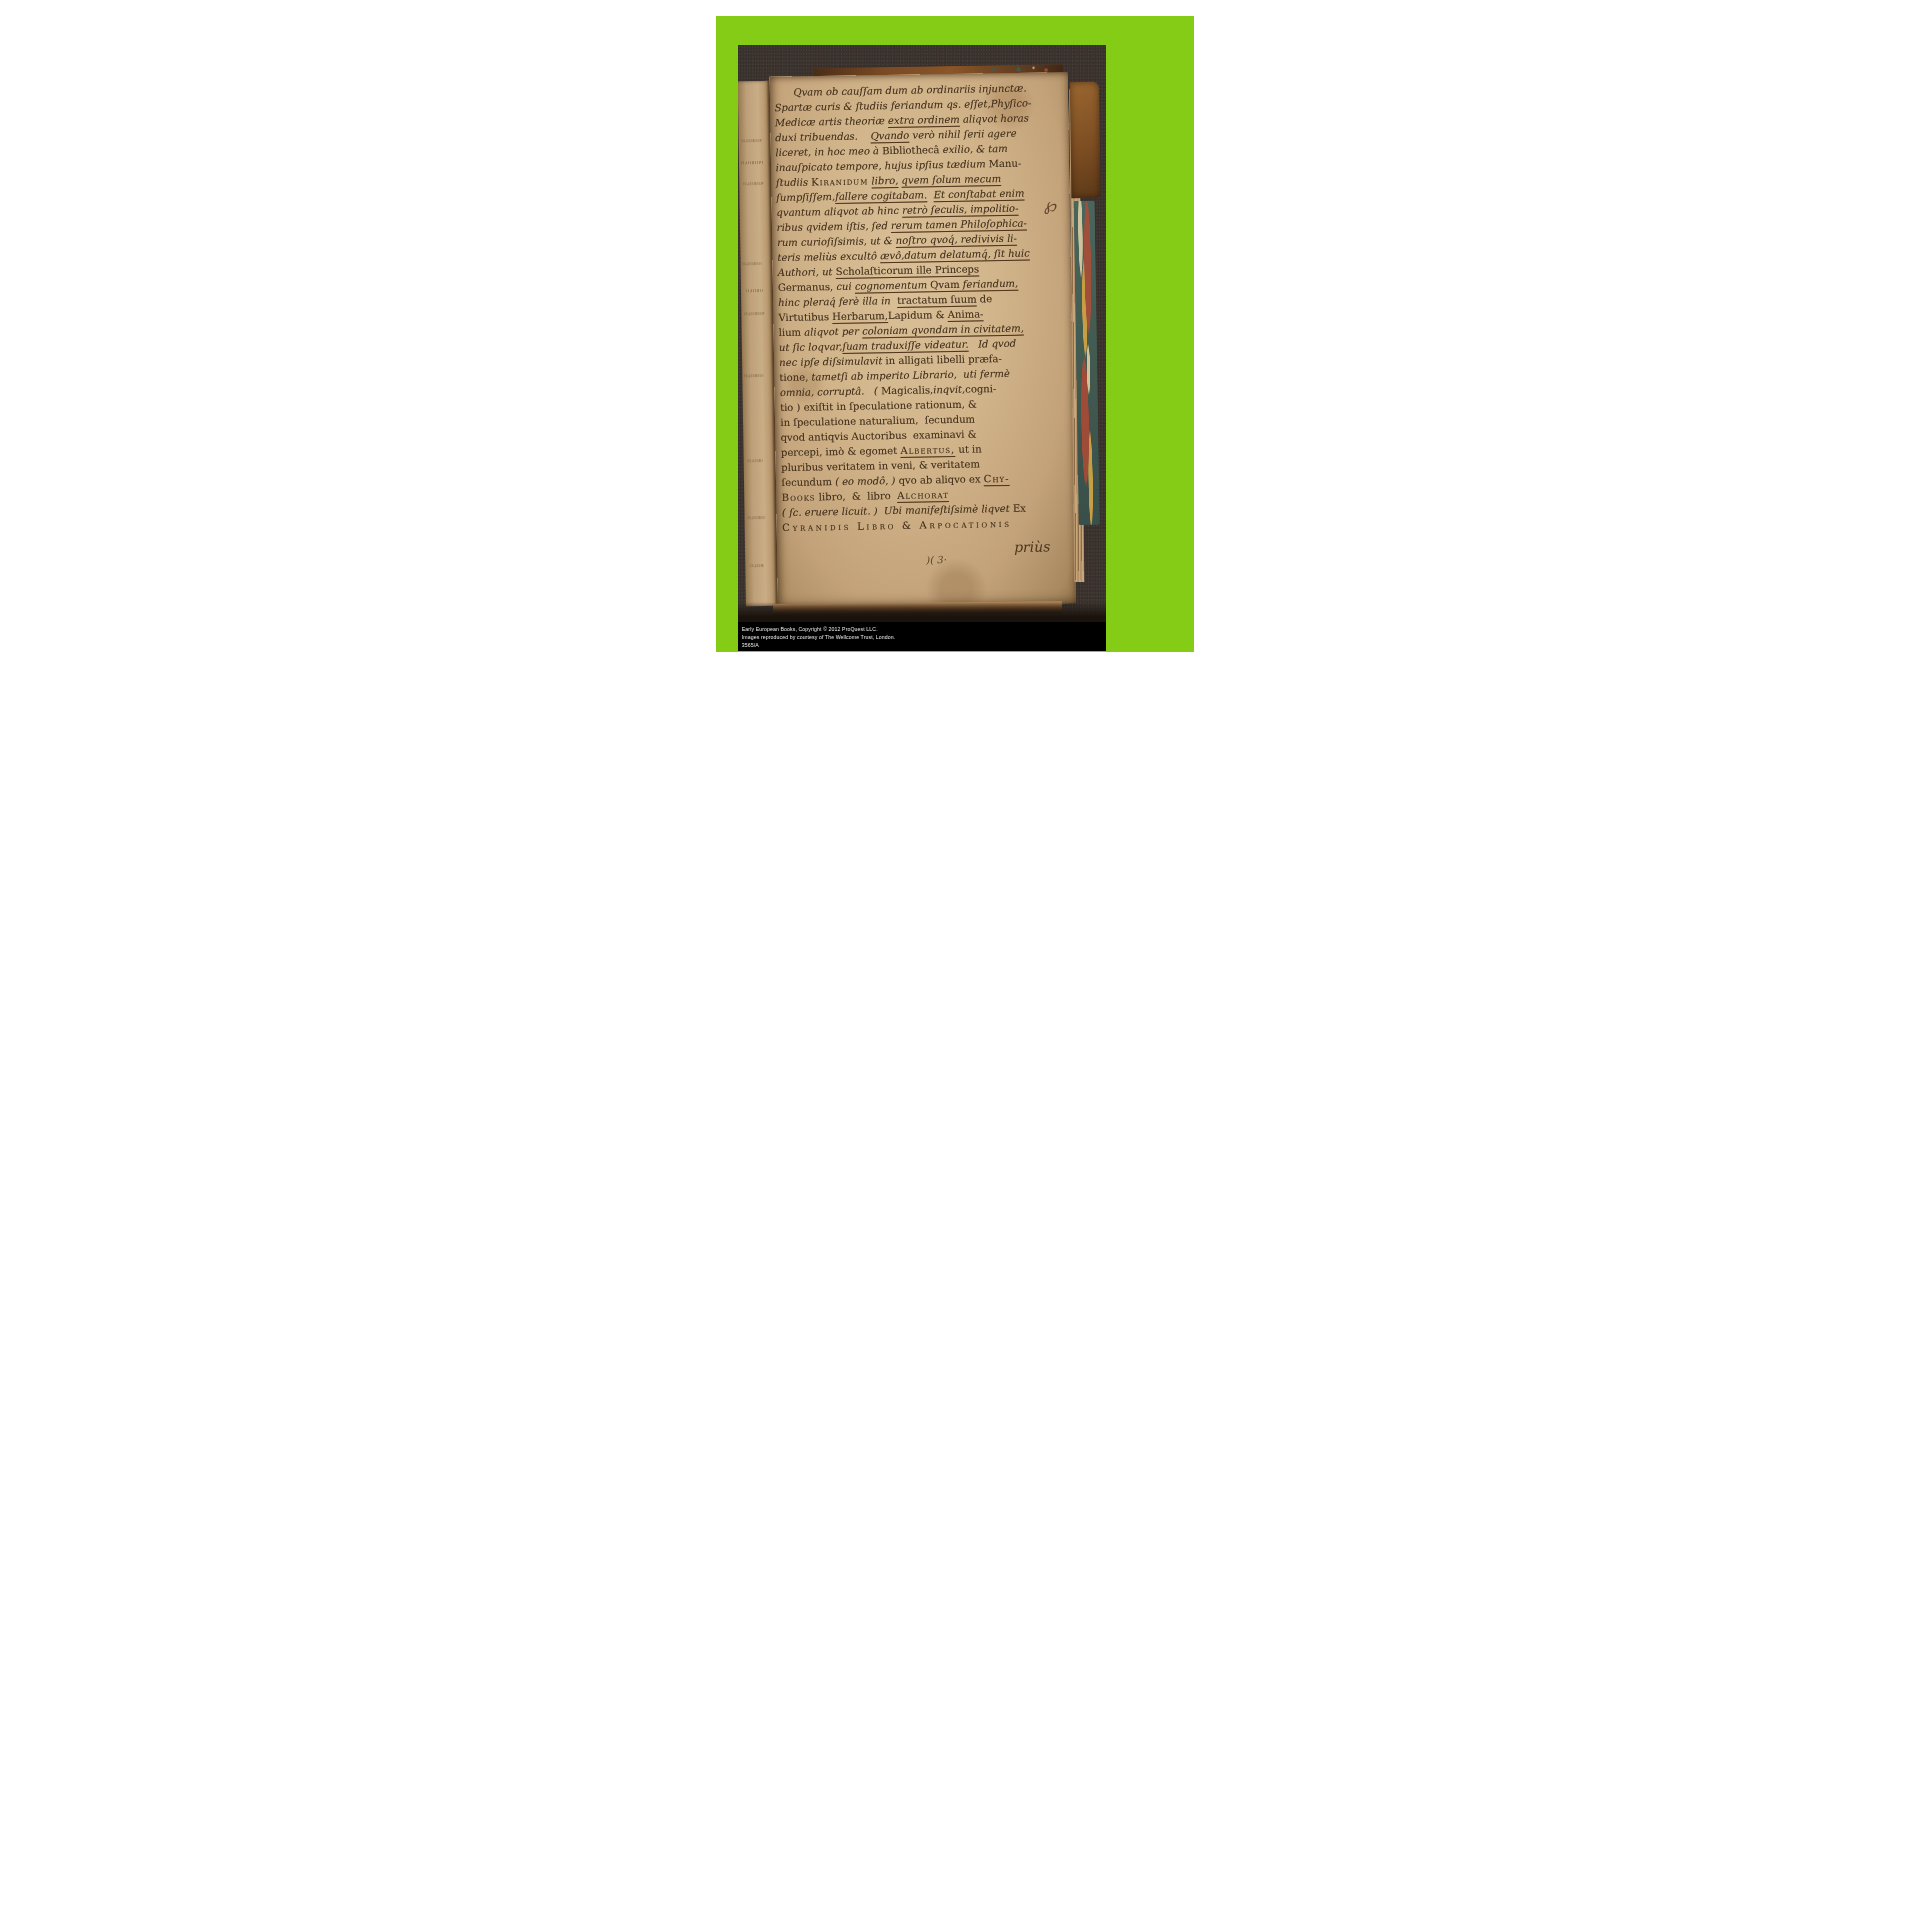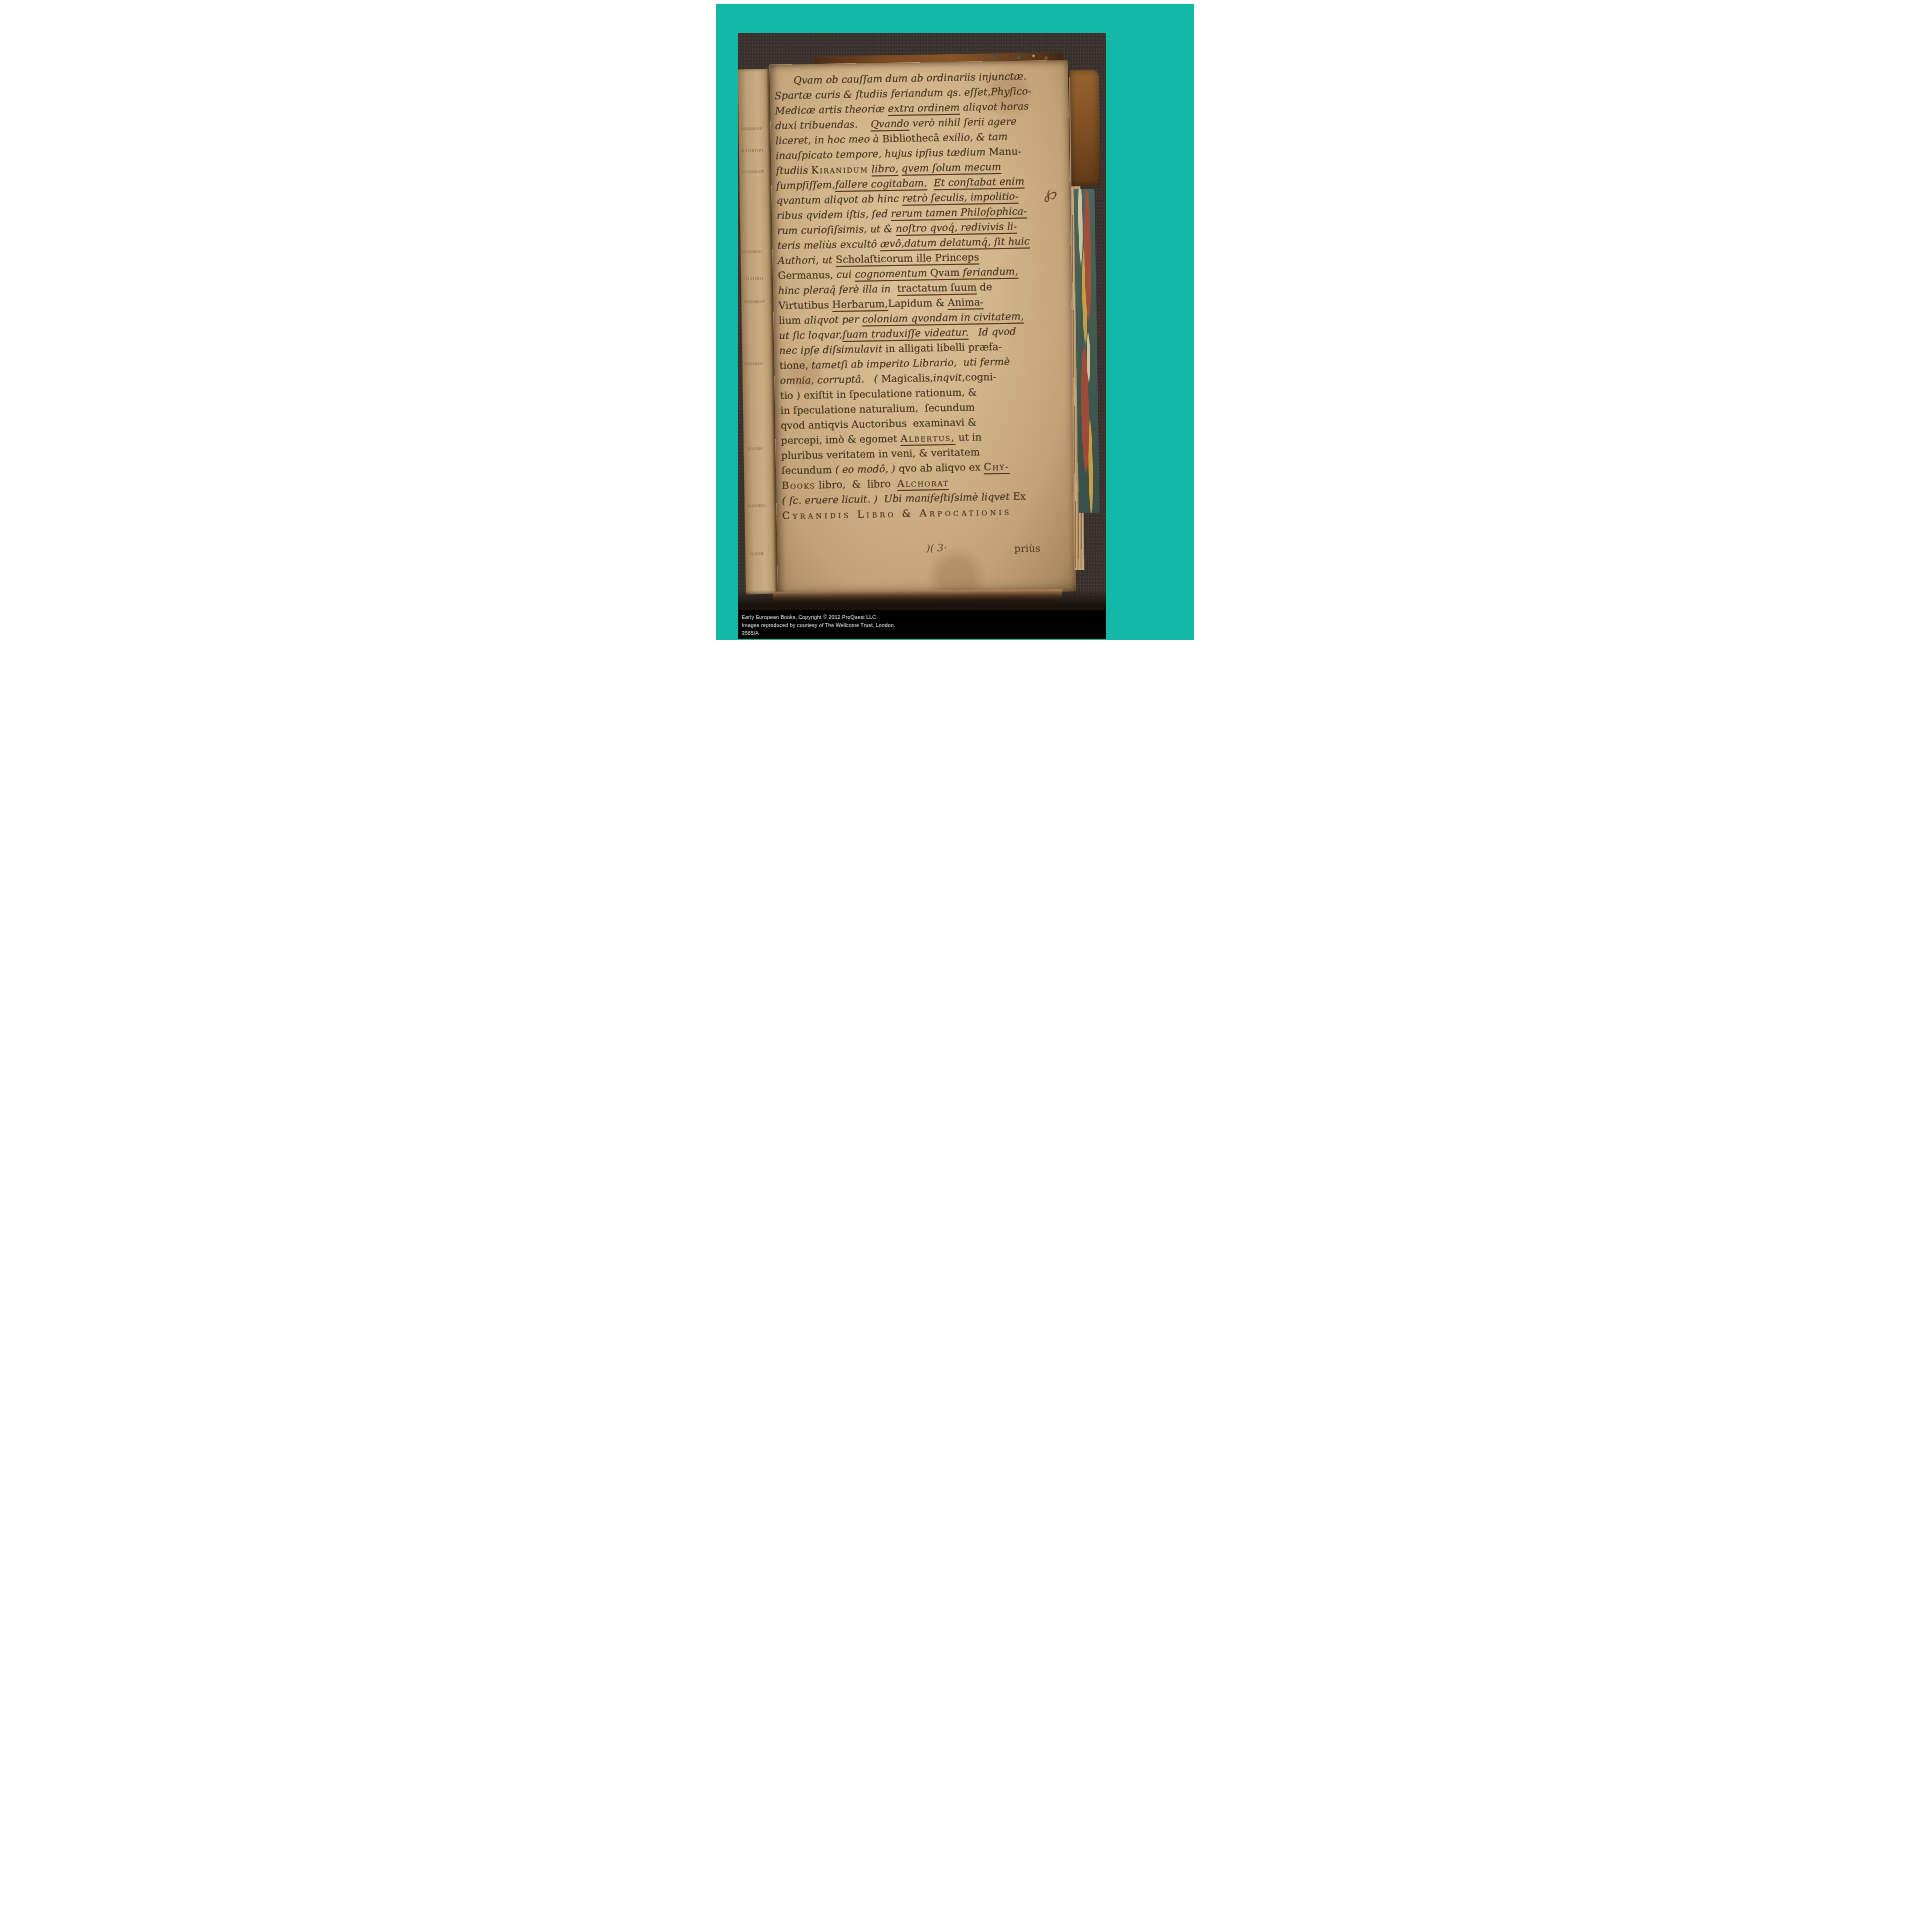--- a/index.html
+++ b/index.html
@@ -1,16 +1,16 @@
 <!DOCTYPE html>
 <html style="font-size:6.2px"><head>
 <meta charset="utf-8">
 <style>
   html,body{margin:0;padding:0;background:#ffffff;}
-  .canvas{position:relative;width:478px;height:636px;margin:4px auto;background:#14b8a6;overflow:hidden;
+  .canvas{position:relative;width:478px;height:636px;margin:16px auto;background:#84cc16;overflow:hidden;
           font-family:"DejaVu Serif", serif;}
   
   .photo{position:absolute;left:22.3px;top:29px;width:368px;height:577px;overflow:hidden;
          background-color:#37302c;
          background-image:
            radial-gradient(circle, rgba(214,196,176,.17) 0 0.4px, transparent 0.5px),
            radial-gradient(circle, rgba(150,70,58,.20) 0 0.4px, transparent 0.5px),
            radial-gradient(circle, rgba(96,128,96,.14) 0 0.4px, transparent 0.5px);
          background-size:2.7px 3.5px, 4.2px 2.7px, 5px 4.2px;
          background-position:0 0, 1.2px 1.9px, 2.3px 0.8px;}
@@ -65,21 +65,21 @@
   .textblock{position:absolute;left:5.4px;top:7.7px;width:270px;color:#43301c;
         font-size:10px;line-height:15px;font-style:italic;transform:rotate(-0.15deg);}
   .tl{white-space:pre;height:15px;text-shadow:0 0 0.4px rgba(67,48,28,.35);}
   .tl span{}
   .u{text-decoration-line:underline;text-decoration-color:rgba(74,45,21,.92);
      text-decoration-thickness:1.3px;text-underline-offset:2.7px;text-decoration-skip-ink:none;}
   .rm{font-style:normal;}
   .sc{font-style:normal;font-variant:small-caps;letter-spacing:1px;}
   .w{letter-spacing:2.7px;}
   .sig{position:absolute;left:149px;top:480px;font-style:italic;font-size:10px;color:#5a422a;}
-  .catch{position:absolute;left:237px;top:482px;font-size:10px;color:#4a351f;}
+  .catch{position:absolute;left:237px;top:466px;font-style:italic;font-size:14px;color:#4a351f;}
   .margin-mark{position:absolute;left:307px;top:150px;font-family:"DejaVu Sans",sans-serif;
         font-size:17.7px;color:#53341c;transform:rotate(12deg);opacity:.85;}
   .topmark{position:absolute;left:162px;top:25px;width:3.9px;height:3.1px;opacity:.5;
         border-bottom:0.8px dotted #4a331d;transform:rotate(-8deg);}
   
   .caption{position:absolute;left:22.3px;top:606px;width:368px;height:29px;background:#000000;
         color:#eeeeee;font-family:"Liberation Sans",sans-serif;padding-top:4.2px;box-sizing:border-box;}
   .caption div{margin-left:3.5px;font-size:5.2px;line-height:7.7px;letter-spacing:0.1px;}
 </style>
 </head>

